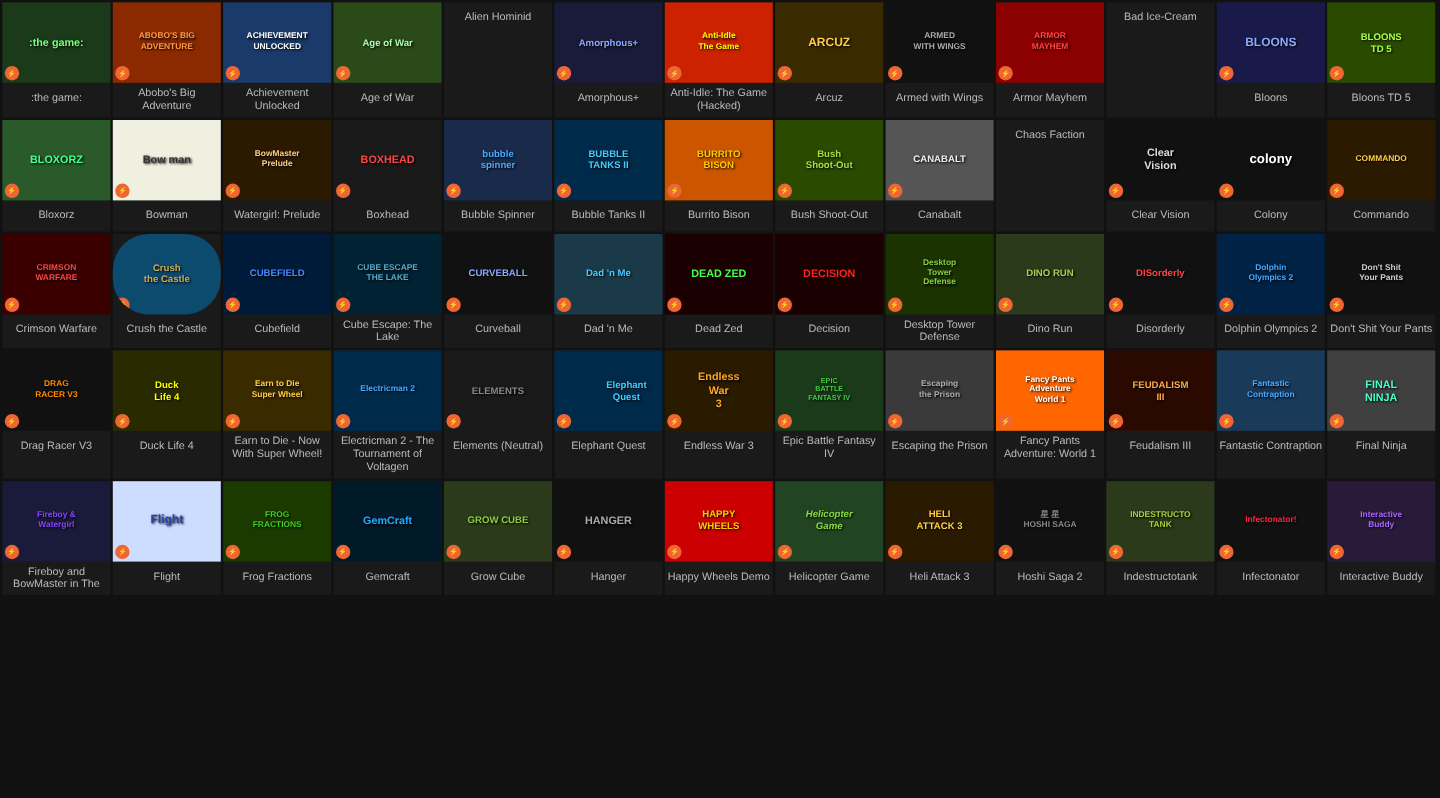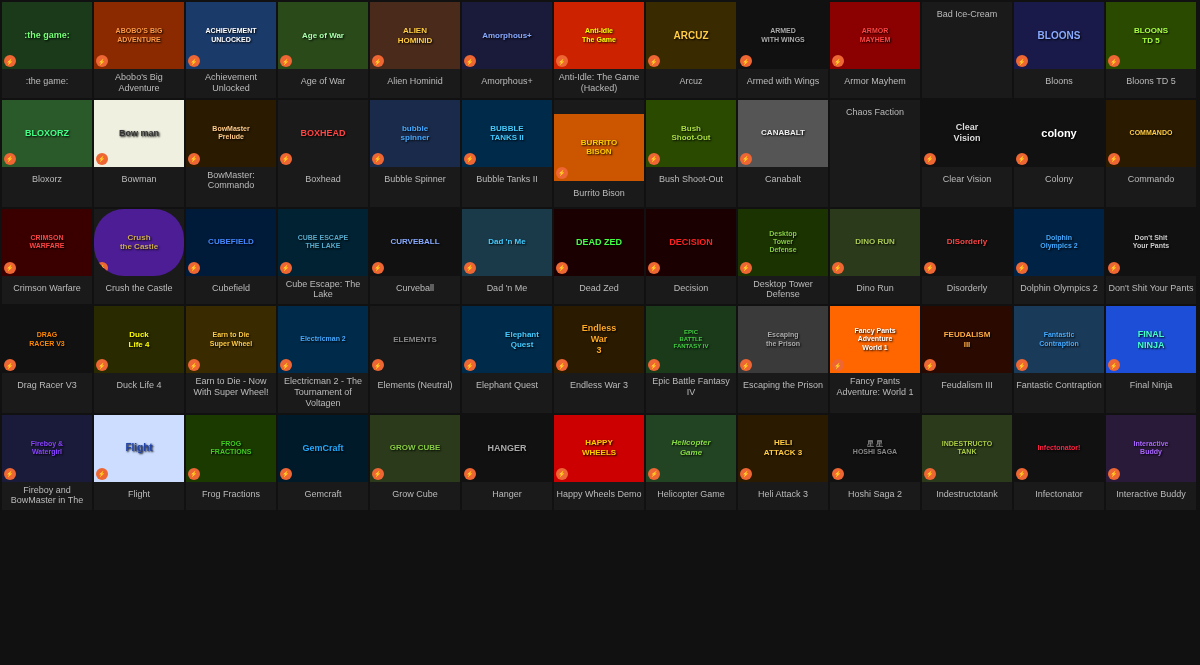--- a/index.html
+++ b/index.html
@@ -120,27 +120,20 @@
     <div class="game-item">
       <div class="game-thumb" style="background: rgb(42, 74, 26);">
         <div class="game-thumb-inner">
           <div class="game-title-text" style="color: rgb(170, 255, 170); font-size: 8px; white-space: pre-line;">Age of War</div>
         </div>
         <div class="flash-badge" style="font-size: 6px;">⚡</div>
       </div>
       <div class="game-label">Age of War</div>
     </div>
     <div class="game-item">
-      <div class="game-thumb" style="background: rgb(74, 42, 26);">
-        <div class="game-thumb-inner">
-          <div class="game-title-text" style="color: rgb(255, 204, 68); font-size: 8px; white-space: pre-line;">ALIEN
-HOMINID</div>
-        </div>
-        <div class="flash-badge" style="font-size: 6px;">⚡</div>
-      </div>
       <div class="game-label">Alien Hominid</div>
     </div>
     <div class="game-item">
       <div class="game-thumb" style="background: rgb(26, 26, 58);">
         <div class="game-thumb-inner">
           <div class="game-title-text" style="color: rgb(136, 170, 255); font-size: 8px; white-space: pre-line;">Amorphous+</div>
         </div>
         <div class="flash-badge" style="font-size: 6px;">⚡</div>
       </div>
       <div class="game-label">Amorphous+</div>
@@ -225,21 +218,21 @@
       <div class="game-label">Bowman</div>
     </div>
     <div class="game-item">
       <div class="game-thumb" style="background: rgb(42, 26, 0);">
         <div class="game-thumb-inner">
           <div class="game-title-text" style="color: rgb(255, 204, 136); font-size: 7px; white-space: pre-line;">BowMaster
 Prelude</div>
         </div>
         <div class="flash-badge" style="font-size: 6px;">⚡</div>
       </div>
-      <div class="game-label">BowMaster: Commando</div>
+      <div class="game-label">Watergirl: Prelude</div>
     </div>
     <div class="game-item">
       <div class="game-thumb" style="background: rgb(26, 26, 26);">
         <div class="game-thumb-inner">
           <div class="game-title-text" style="color: rgb(255, 68, 68); font-size: 9px; white-space: pre-line;">BOXHEAD</div>
         </div>
         <div class="flash-badge" style="font-size: 6px;">⚡</div>
       </div>
       <div class="game-label">Boxhead</div>
     </div>
@@ -257,21 +250,21 @@
       <div class="game-thumb" style="background: rgb(0, 42, 74);">
         <div class="game-thumb-inner">
           <div class="game-title-text" style="color: rgb(68, 204, 255); font-size: 8px; white-space: pre-line;">BUBBLE
 TANKS II</div>
         </div>
         <div class="flash-badge" style="font-size: 6px;">⚡</div>
       </div>
       <div class="game-label">Bubble Tanks II</div>
     </div>
     <div class="game-item">
-      <div class="game-thumb" style="background: rgb(204, 85, 0); margin-top: 14px;">
+      <div class="game-thumb" style="background: rgb(204, 85, 0);">
         <div class="game-thumb-inner">
           <div class="game-title-text" style="color: rgb(255, 204, 0); font-size: 8px; white-space: pre-line;">BURRITO
 BISON</div>
         </div>
         <div class="flash-badge" style="font-size: 6px;">⚡</div>
       </div>
       <div class="game-label">Burrito Bison</div>
     </div>
     <div class="game-item">
       <div class="game-thumb" style="background: rgb(42, 74, 0);">
@@ -327,21 +320,21 @@
       <div class="game-thumb" style="background: rgb(58, 0, 0);">
         <div class="game-thumb-inner">
           <div class="game-title-text" style="color: rgb(255, 68, 68); font-size: 7px; white-space: pre-line;">CRIMSON
 WARFARE</div>
         </div>
         <div class="flash-badge" style="font-size: 6px;">⚡</div>
       </div>
       <div class="game-label">Crimson Warfare</div>
     </div>
     <div class="game-item">
-      <div class="game-thumb" style="background: #4c1d95; border-radius: 30px;">
+      <div class="game-thumb" style="background: #0c4a6e; border-radius: 30px;">
         <div class="game-thumb-inner">
           <div class="game-title-text" style="color: rgb(204, 170, 85); font-size: 8px; white-space: pre-line;">Crush
 the Castle</div>
         </div>
         <div class="flash-badge" style="font-size: 6px;">⚡</div>
       </div>
       <div class="game-label">Crush the Castle</div>
     </div>
     <div class="game-item">
       <div class="game-thumb" style="background: rgb(0, 26, 58);">
@@ -562,21 +555,21 @@
       <div class="game-thumb" style="background: rgb(26, 58, 90);">
         <div class="game-thumb-inner">
           <div class="game-title-text" style="color: rgb(68, 170, 255); font-size: 7px; white-space: pre-line;">Fantastic
 Contraption</div>
         </div>
         <div class="flash-badge" style="font-size: 6px;">⚡</div>
       </div>
       <div class="game-label">Fantastic Contraption</div>
     </div>
     <div class="game-item">
-      <div class="game-thumb" style="background: #1d4ed8;">
+      <div class="game-thumb" style="background: #404040;">
         <div class="game-thumb-inner">
           <div class="game-title-text" style="color: rgb(68, 255, 204); font-size: 9px; white-space: pre-line;">FINAL
 NINJA</div>
         </div>
         <div class="flash-badge" style="font-size: 6px;">⚡</div>
       </div>
       <div class="game-label">Final Ninja</div>
     </div>
     <div class="game-item">
       <div class="game-thumb" style="background: rgb(26, 26, 58);">

